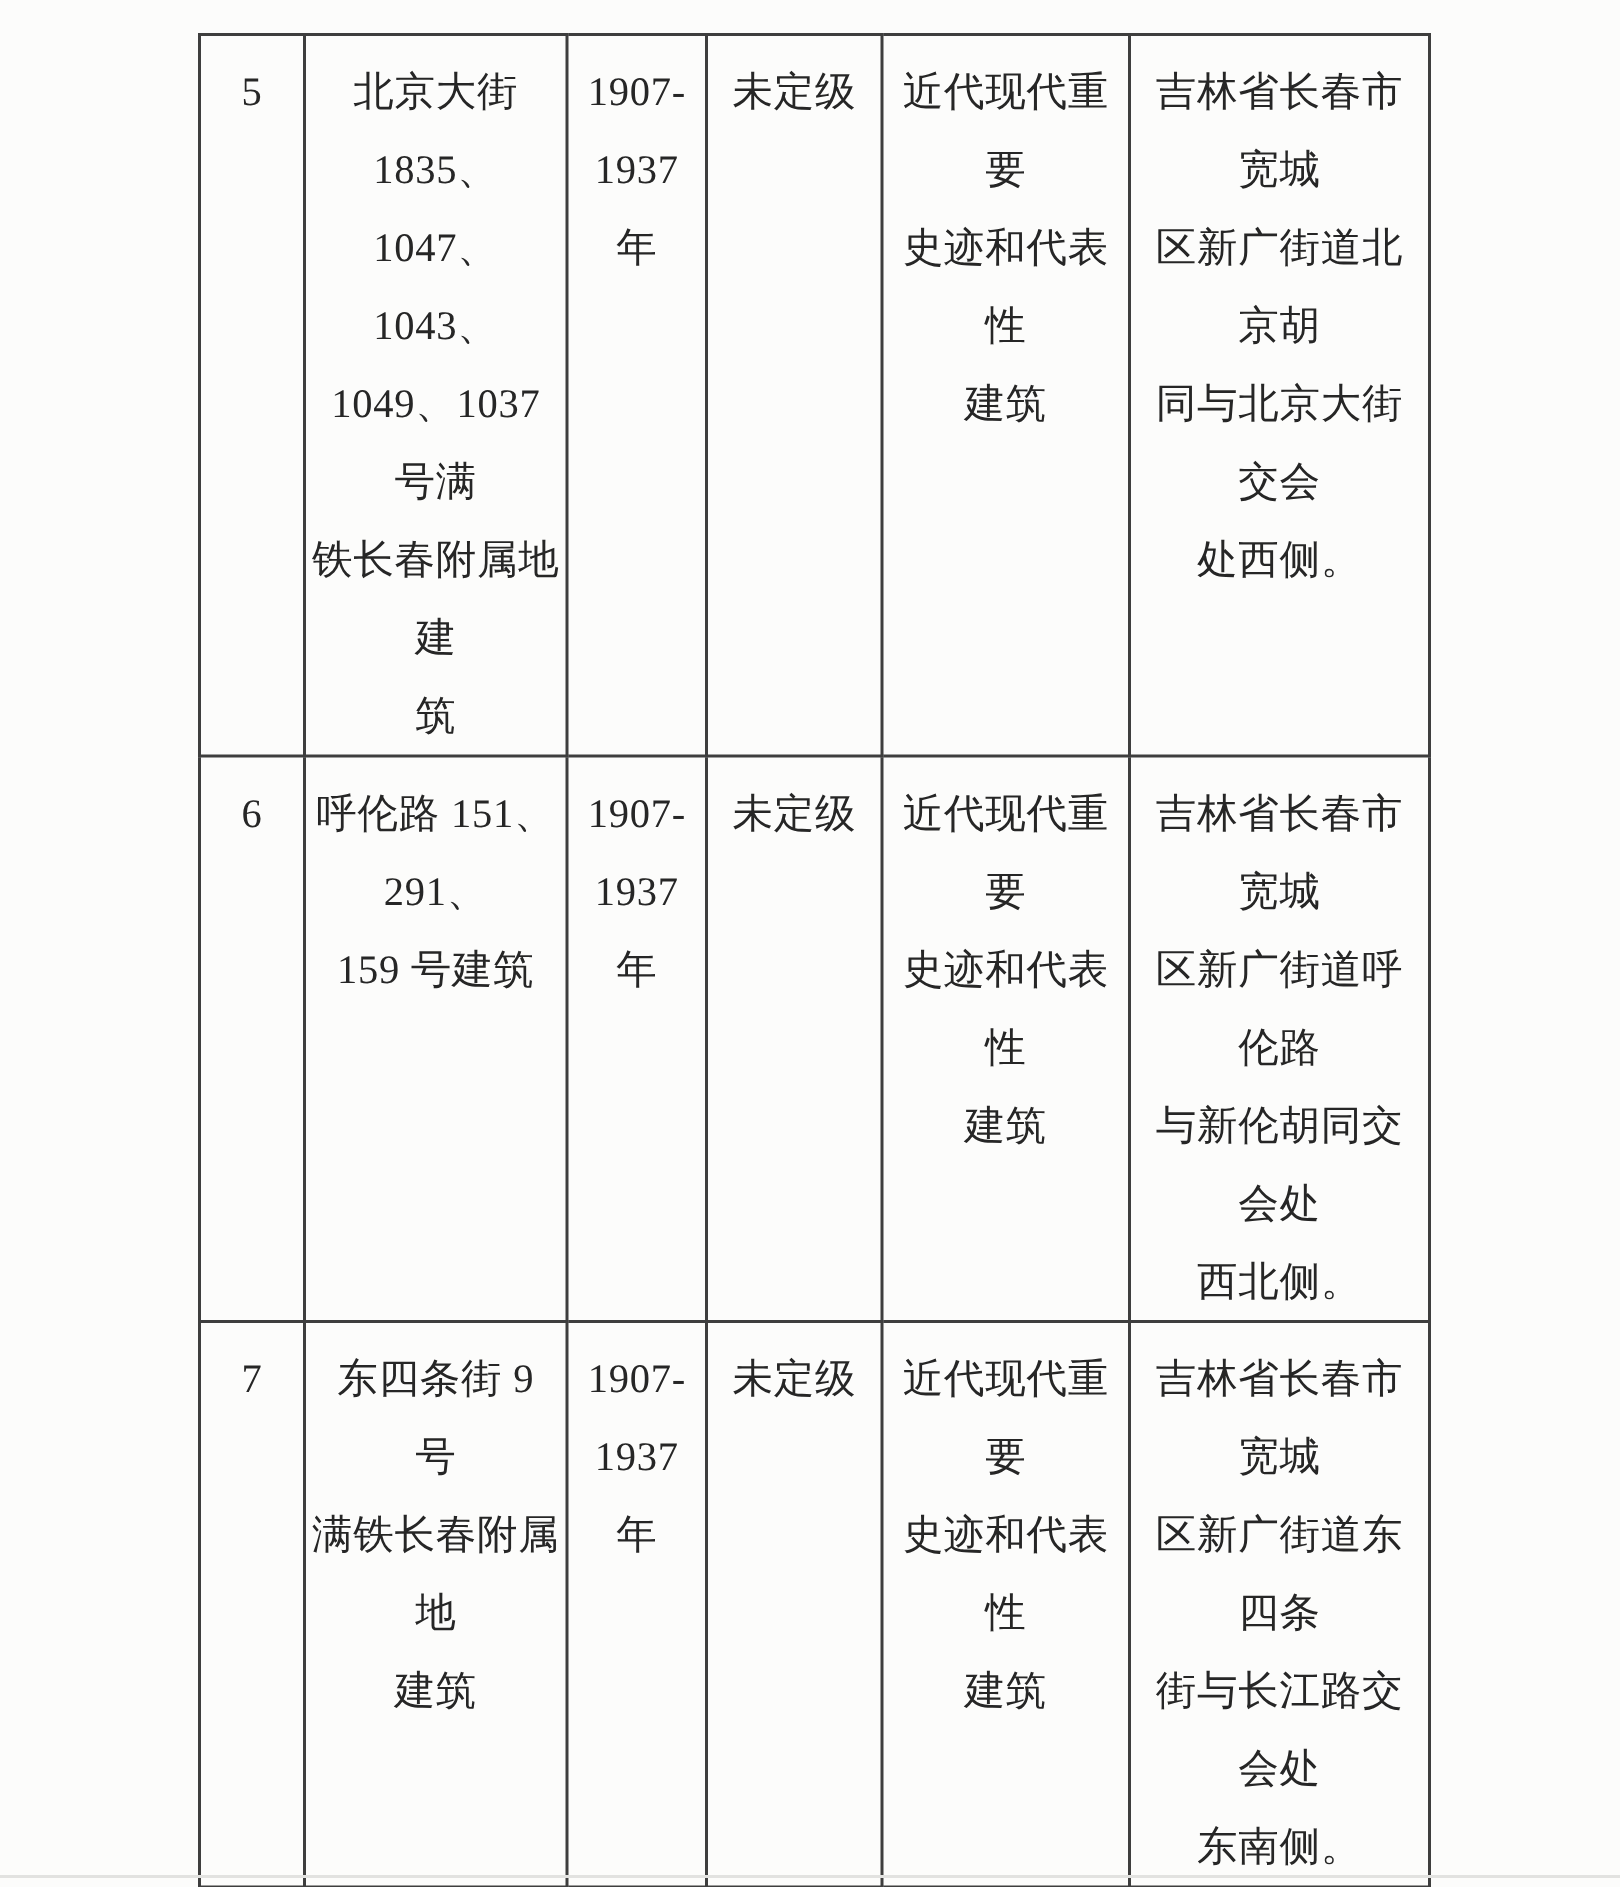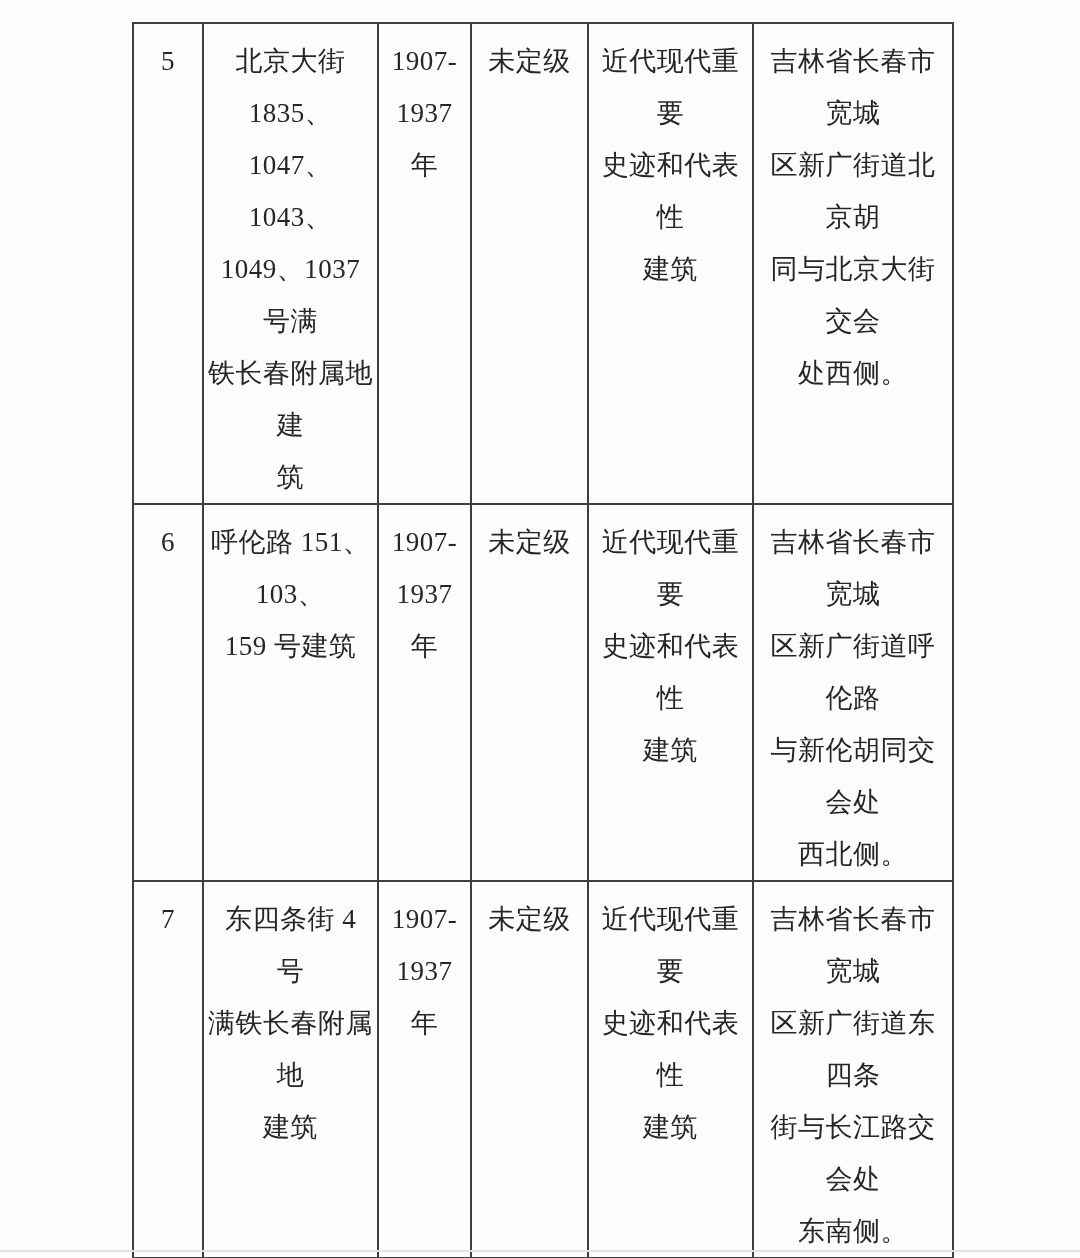--- a/index.html
+++ b/index.html
@@ -73,36 +73,36 @@
         <td>近代现代重要
 史迹和代表性
 建筑</td>
         <td>吉林省长春市宽城
 区新广街道北京胡
 同与北京大街交会
 处西侧。</td>
       </tr>
       <tr class="r6">
         <td>6</td>
-        <td>呼伦路 151、103、
+        <td>呼伦路 151、291、
 159 号建筑</td>
         <td>1907-
 1937 年</td>
         <td>未定级</td>
         <td>近代现代重要
 史迹和代表性
 建筑</td>
         <td>吉林省长春市宽城
 区新广街道呼伦路
 与新伦胡同交会处
 西北侧。</td>
       </tr>
       <tr class="r7">
         <td>7</td>
-        <td>东四条街 4 号
+        <td>东四条街 9 号
 满铁长春附属地
 建筑</td>
         <td>1907-
 1937 年</td>
         <td>未定级</td>
         <td>近代现代重要
 史迹和代表性
 建筑</td>
         <td>吉林省长春市宽城
 区新广街道东四条

